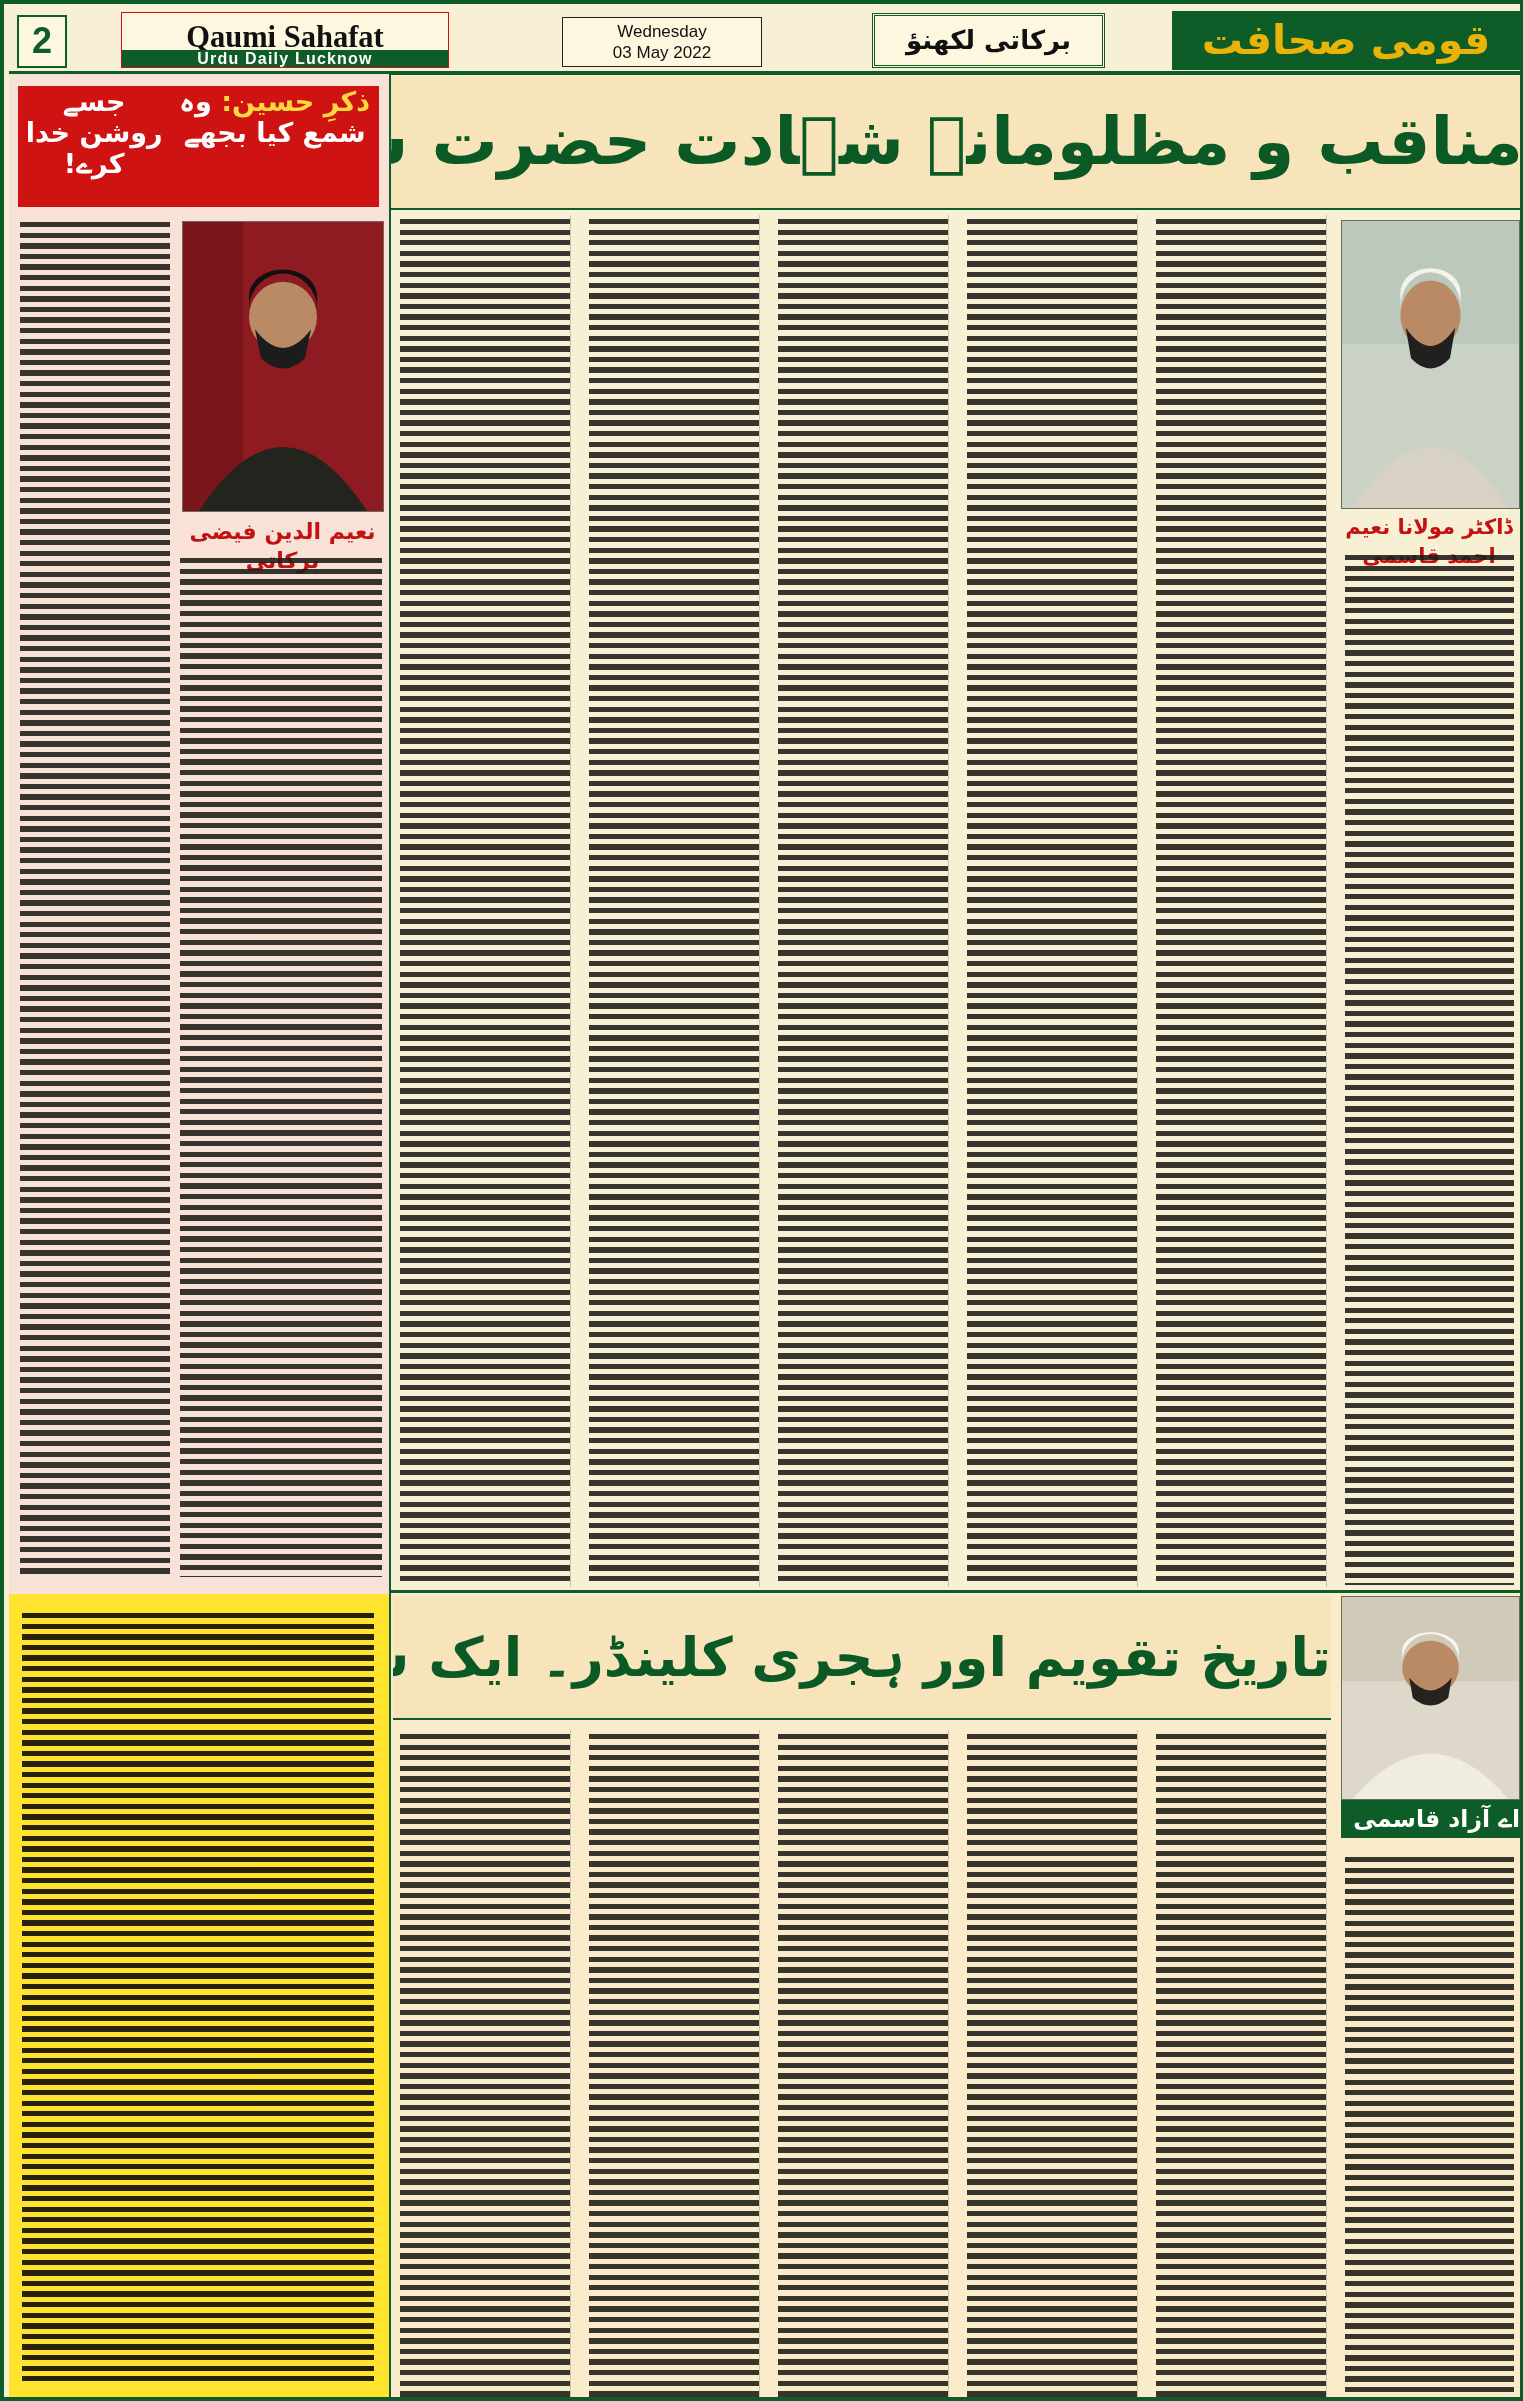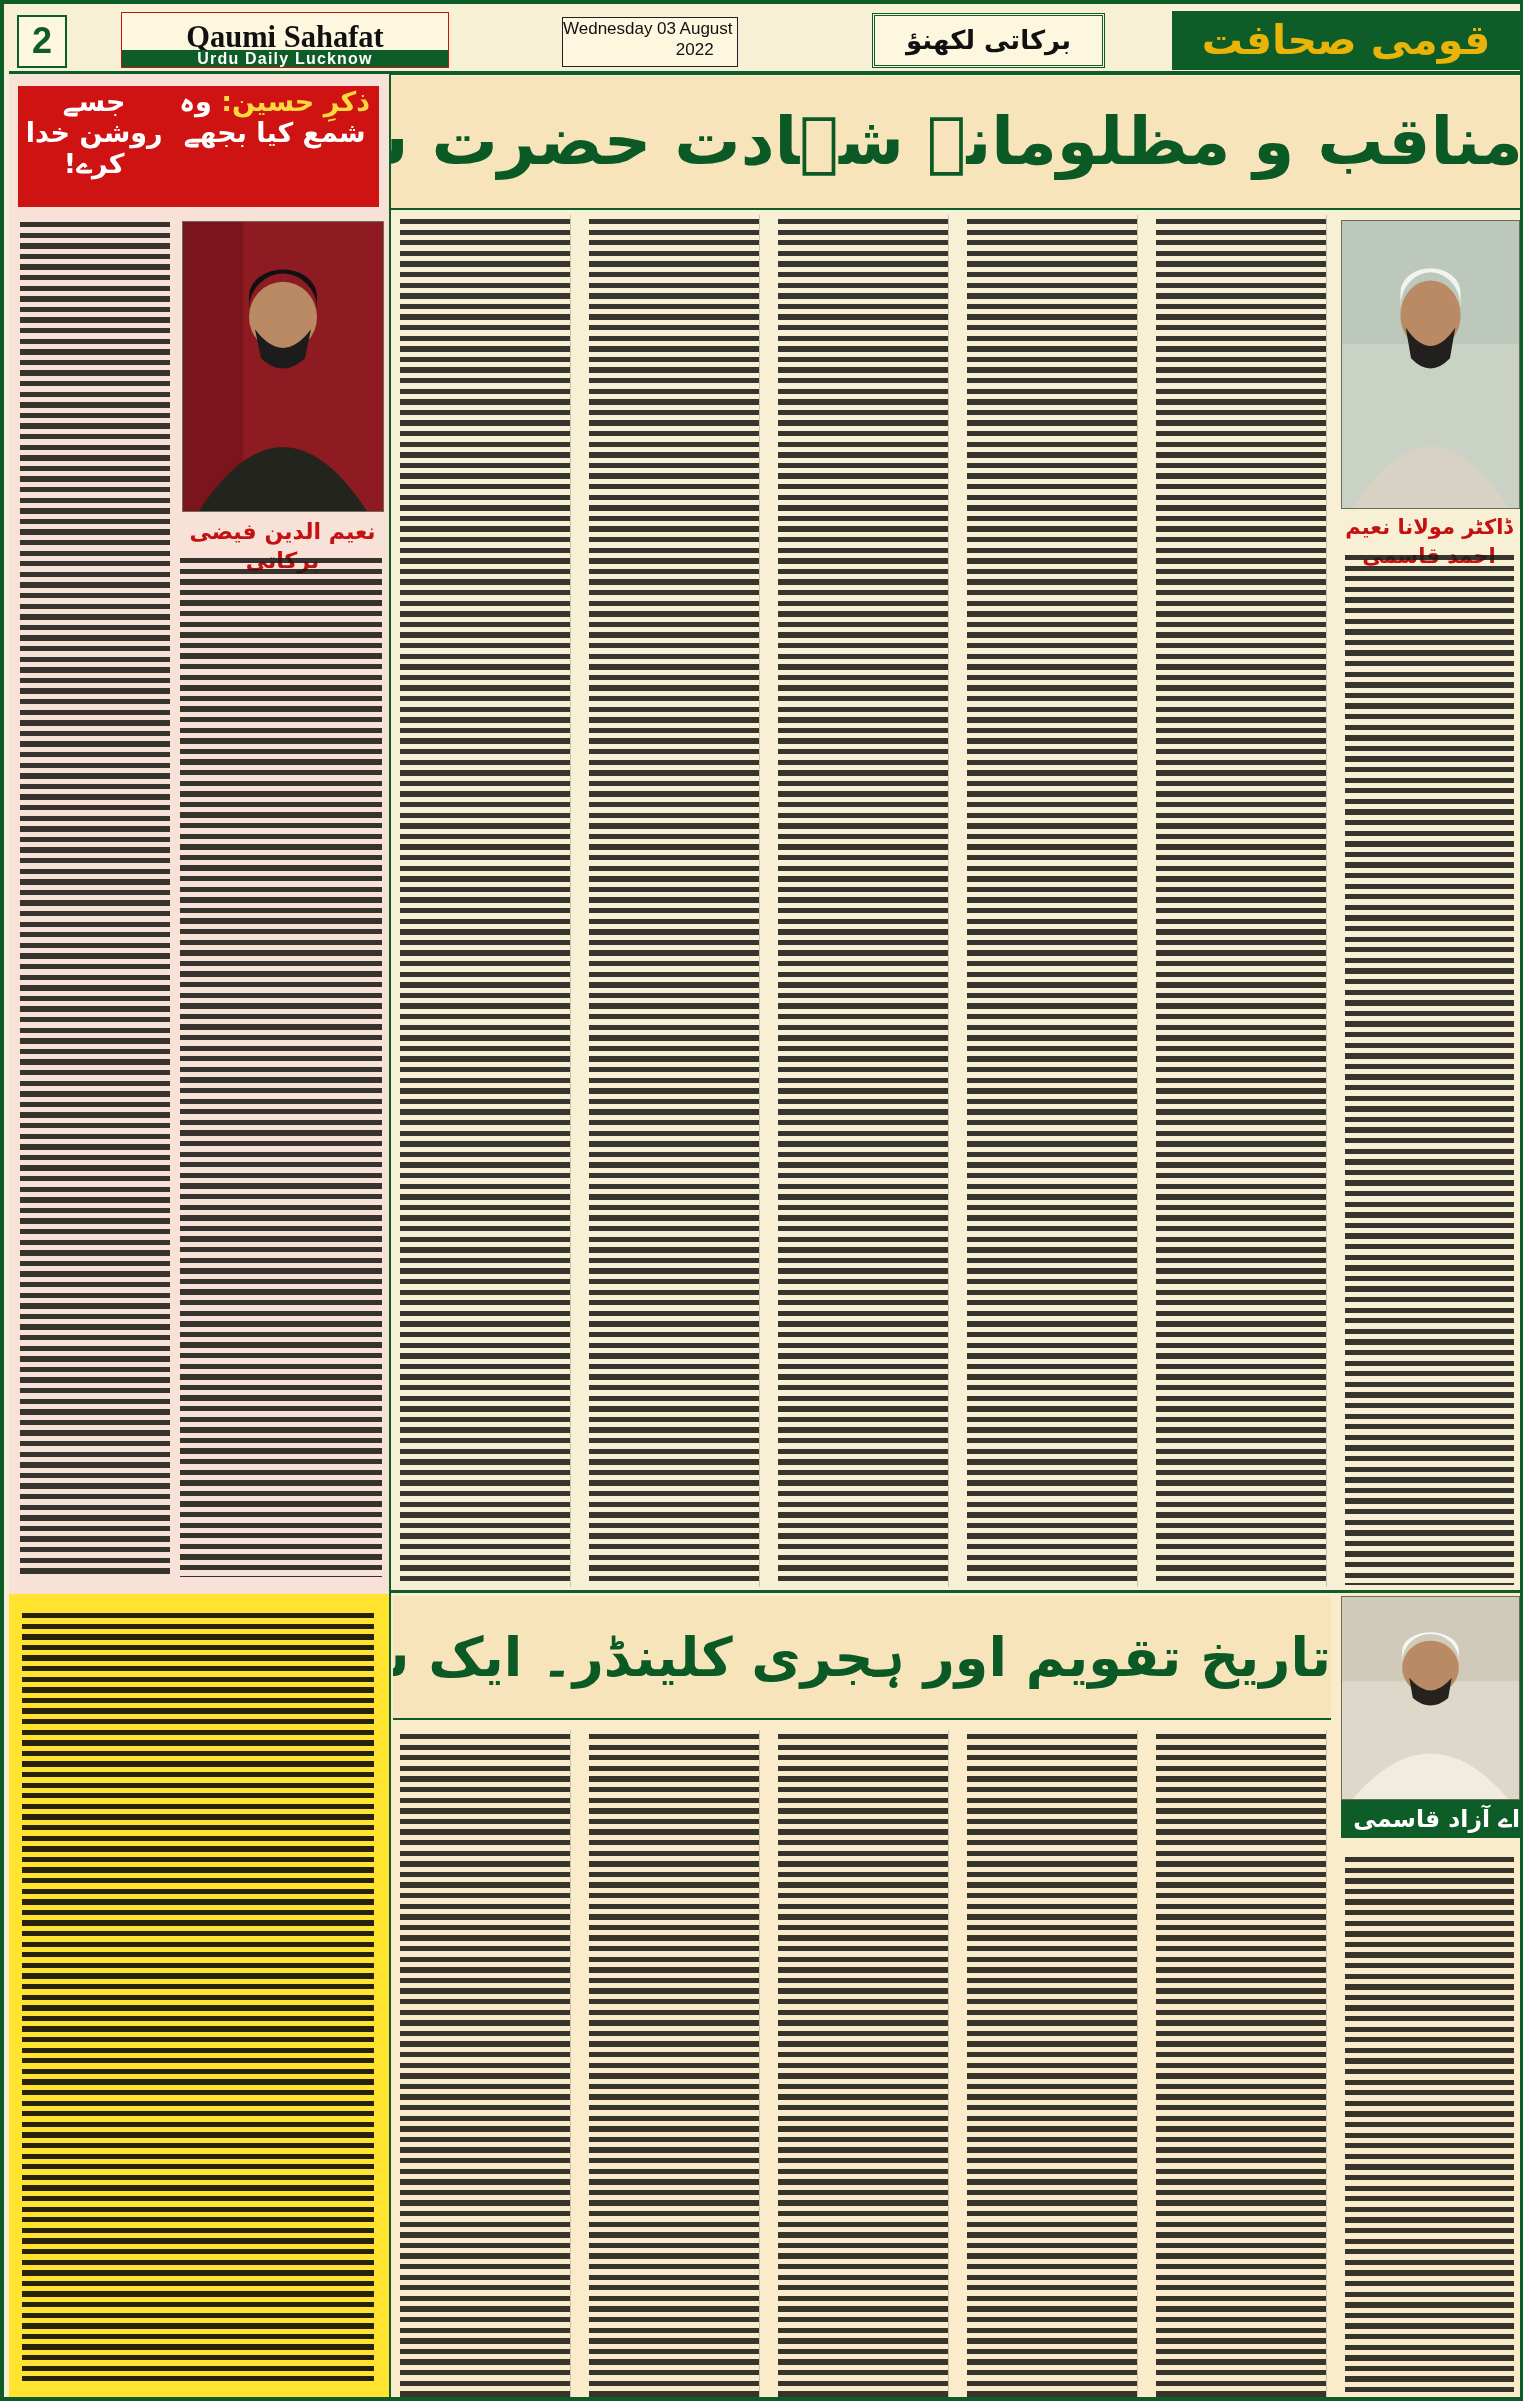--- a/index.html
+++ b/index.html
@@ -29,23 +29,23 @@
     position:absolute;top:5px;left:0;right:0;height:36px;
     font-family:"Liberation Serif", serif;font-weight:bold;
     font-size:30.5px;line-height:38px;text-align:center;color:#111;
   }
   .mast-sub{
     position:absolute;bottom:0;left:0;right:0;height:17.6px;
     background:#0e5c28;color:#fff;font-size:16px;font-weight:bold;
     line-height:17.6px;text-align:center;letter-spacing:1.2px;
   }
   .datebox{
-    left:558px;top:13px;width:176px;height:50px;
+    left:558px;top:13px;width:200px;height:50px;
     border:1.8px solid #222;background:#fdf7e0;
-    display:flex;flex-direction:row;justify-content:center;
+    display:flex;flex-direction:column;justify-content:center;
   }
   .datebox div{font-size:17px;line-height:21px;text-align:center;color:#111;}
   .nameplate{
     left:868px;top:9.4px;width:233px;height:55px;
     border:3.5px double #0e5c28;background:#fdf7e0;
     font-size:26px;font-weight:bold;line-height:48px;text-align:center;color:#111;
   }
   .banner{
     left:1168px;top:7px;width:348px;height:59px;
     background:#0e5c28;color:#eab308;
@@ -117,21 +117,21 @@
     <span>2</span>
   </div>
 
   <div class="abs masthead">
     <div class="mast-title">Qaumi Sahafat</div>
     <div class="mast-sub">Urdu Daily Lucknow</div>
   </div>
 
   <div class="abs datebox">
     <div>Wednesday</div>
-    <div>03 August 2022</div>
+    <div>03 May 2022</div>
   </div>
 
   <div class="abs nameplate urdu">
     <span>برکاتی لکھنؤ</span>
   </div>
 
   <div class="abs banner urdu">
     <span>قومی صحافت</span>
   </div>
 

